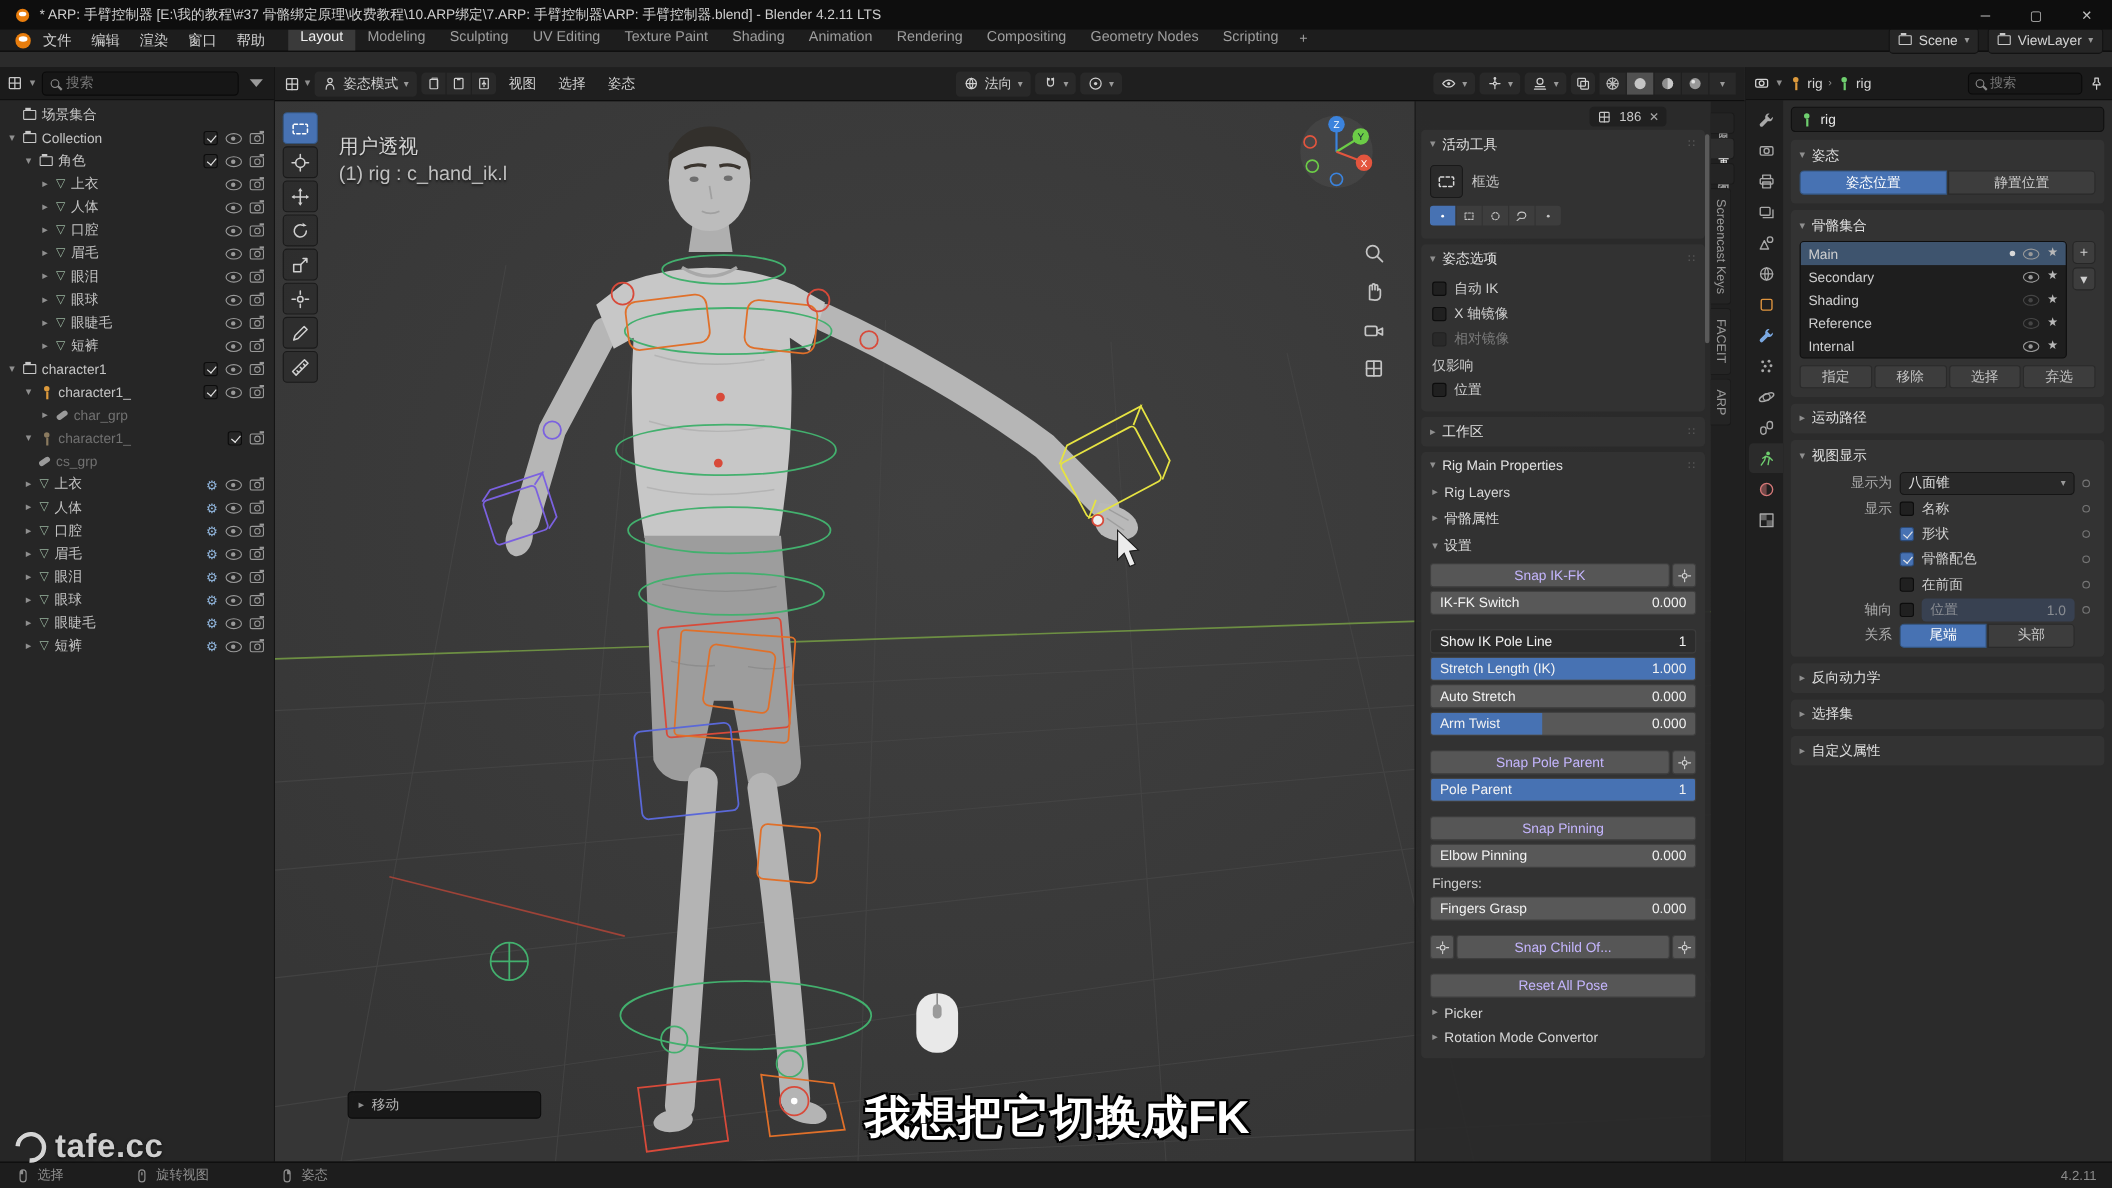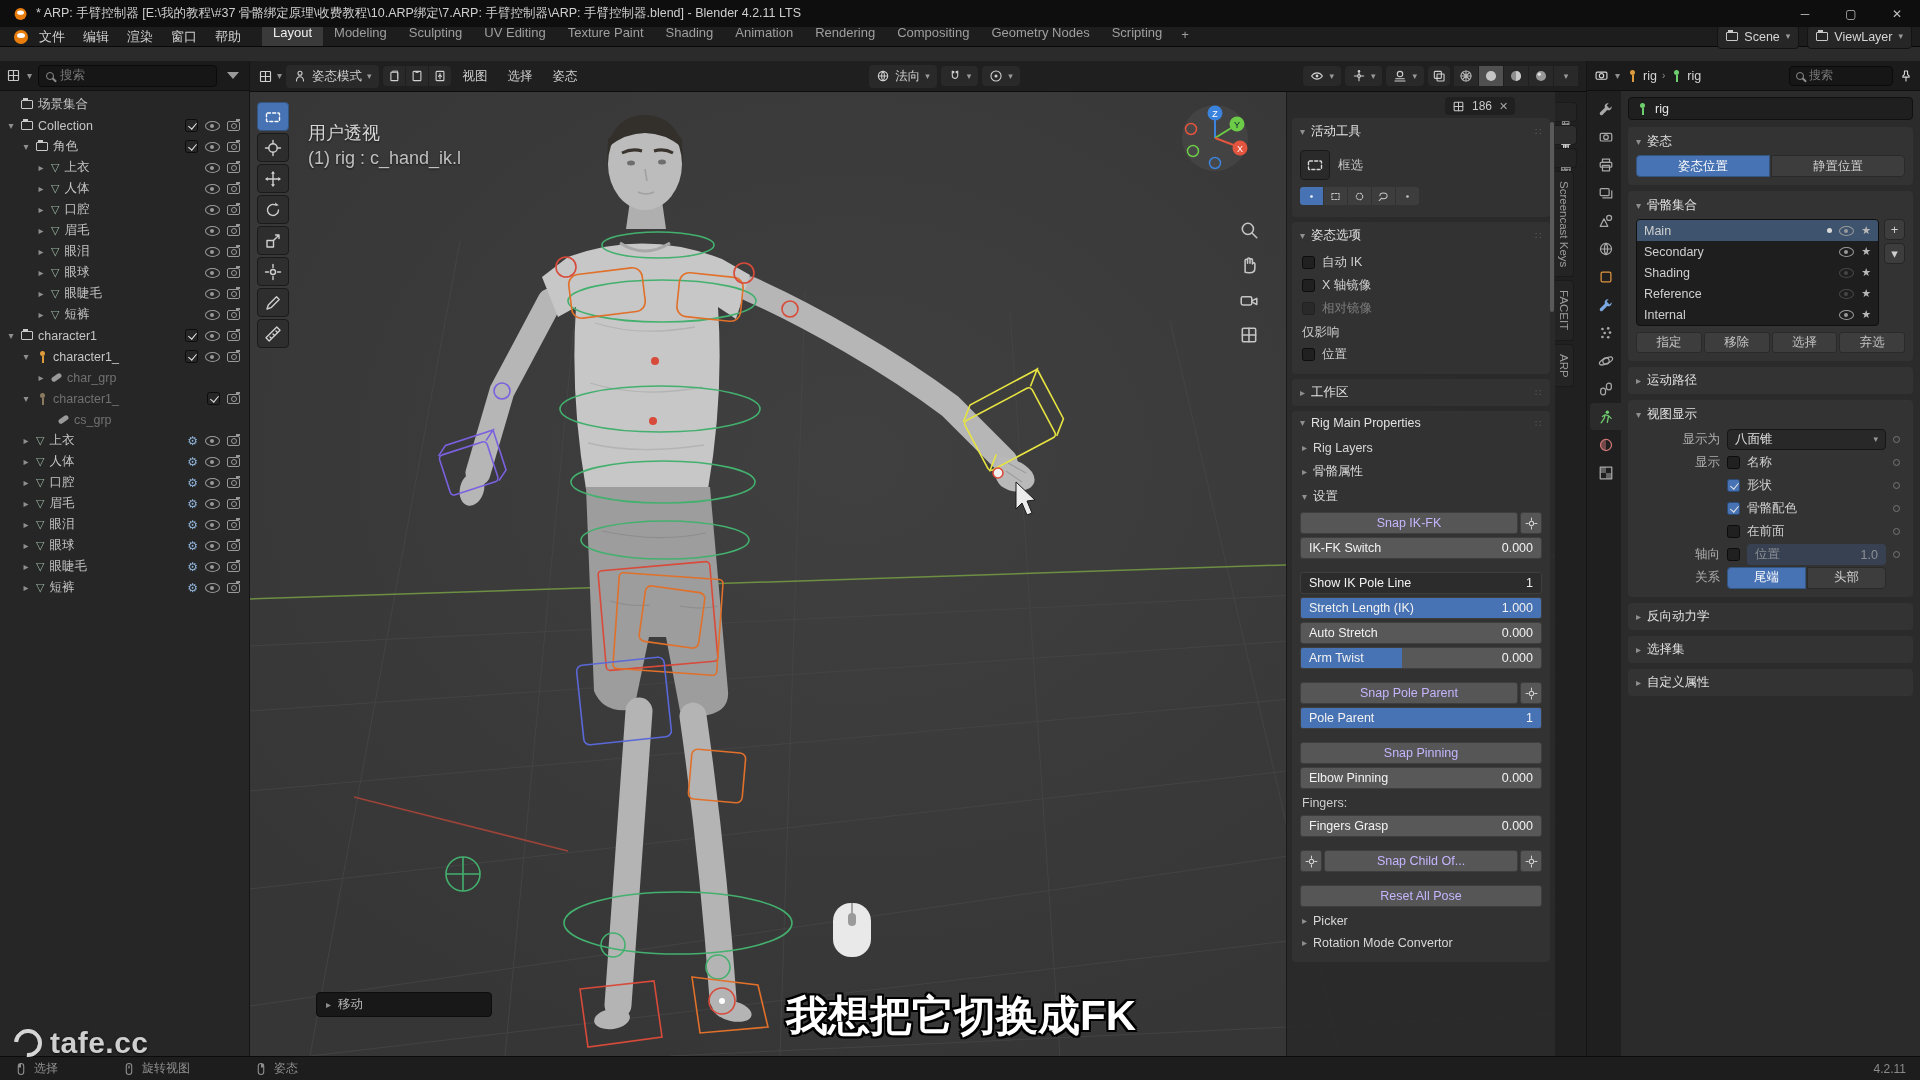--- a/index.html
+++ b/index.html
@@ -383,21 +383,21 @@
         </div>
         <div class="tree-row dim" style="padding-left: 21px;">
           <span class="tri">▾</span>
           <span class="ic-armature"></span>
           <span class="tlabel">character1_</span>
           <span class="trow-icons">
             <span class="cb on"></span>
             <span class="ic-cam"></span>
           </span>
         </div>
-        <div class="tree-row dim" style="padding-left: 43px;">
+        <div class="tree-row dim" style="padding-left: 20px;">
           <span class="tri"></span>
           <span class="ic-bone"></span>
           <span class="tlabel">cs_grp</span>
           <span class="trow-icons"></span>
         </div>
         <div class="tree-row" style="padding-left: 21px;">
           <span class="tri">▸</span>
           <span class="ic-mesh">▽</span>
           <span class="tlabel">上衣</span>
           <span class="trow-icons">

